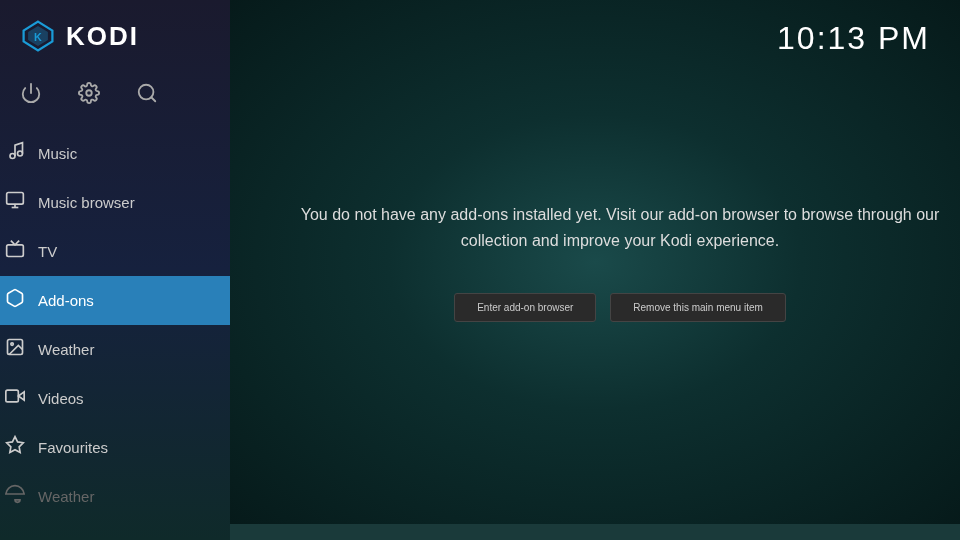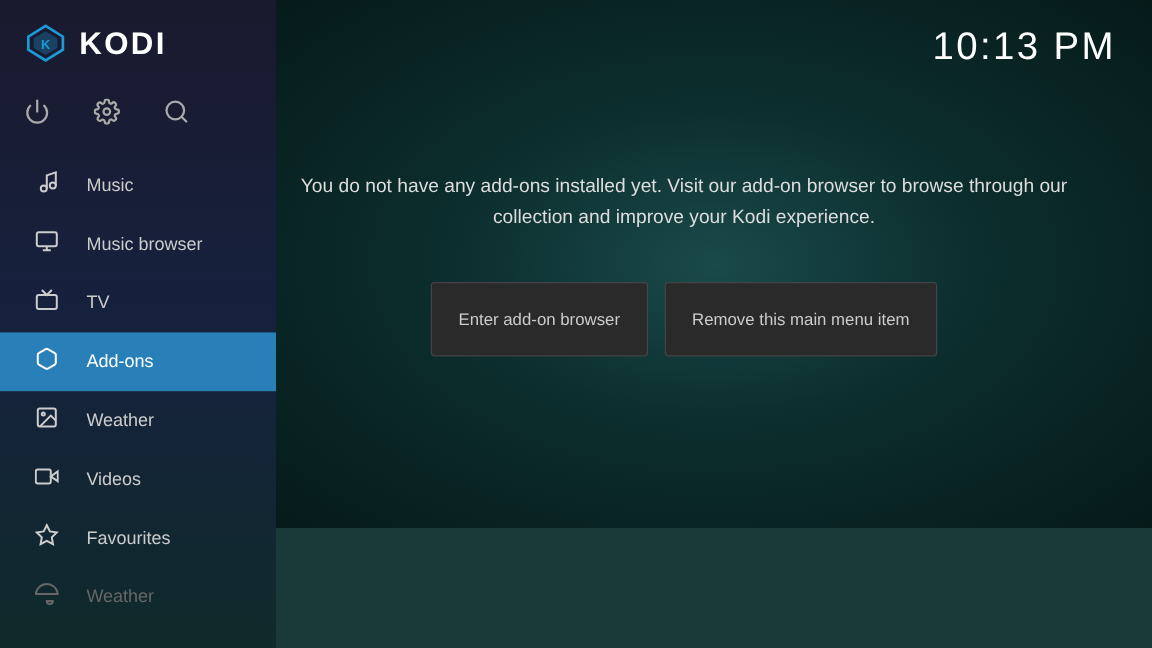--- a/index.html
+++ b/index.html
@@ -59,22 +59,22 @@
 
     .nav-items {
       flex: 1;
       display: flex;
       flex-direction: column;
     }
 
     .nav-item {
       display: flex;
       align-items: center;
-      padding: 12px 28px;
-      gap: 22px;
+      padding: 12px 4px;
+      gap: 12px;
       cursor: pointer;
       color: #ccc;
       font-size: 15px;
       transition: background 0.2s;
     }
 
     .nav-item.active {
       background: #2980b9;
       color: #fff;
     }
@@ -90,25 +90,25 @@
       flex-shrink: 0;
     }
 
     .nav-label {
       font-size: 15px;
     }
 
     
     .main {
       flex: 1;
-      height: 440px;
+      height: 524px;
       background: radial-gradient(ellipse at center, #1a4a4a 0%, #0d2f2f 40%, #061a1a 100%);
       display: flex;
       flex-direction: column;
-      align-items: flex-start;
+      align-items: flex-end;
       justify-content: center;
       position: relative;
     }
 
     .time-display {
       position: absolute;
       top: 20px;
       right: 30px;
       color: #fff;
       font-size: 32px;
@@ -132,24 +132,24 @@
       line-height: 1.6;
     }
 
     .action-buttons {
       display: flex;
       gap: 14px;
       align-items: center;
     }
 
     .btn {
-      padding: 22px 22px;
+      padding: 8px 22px;
       border: none;
       border-radius: 3px;
-      font-size: 14px;
+      font-size: 10px;
       cursor: pointer;
       background: #2a2a2a;
       color: #ccc;
       border: 1px solid #444;
       transition: background 0.2s, color 0.2s;
     }
   </style>
 </head>
 <body>
 

